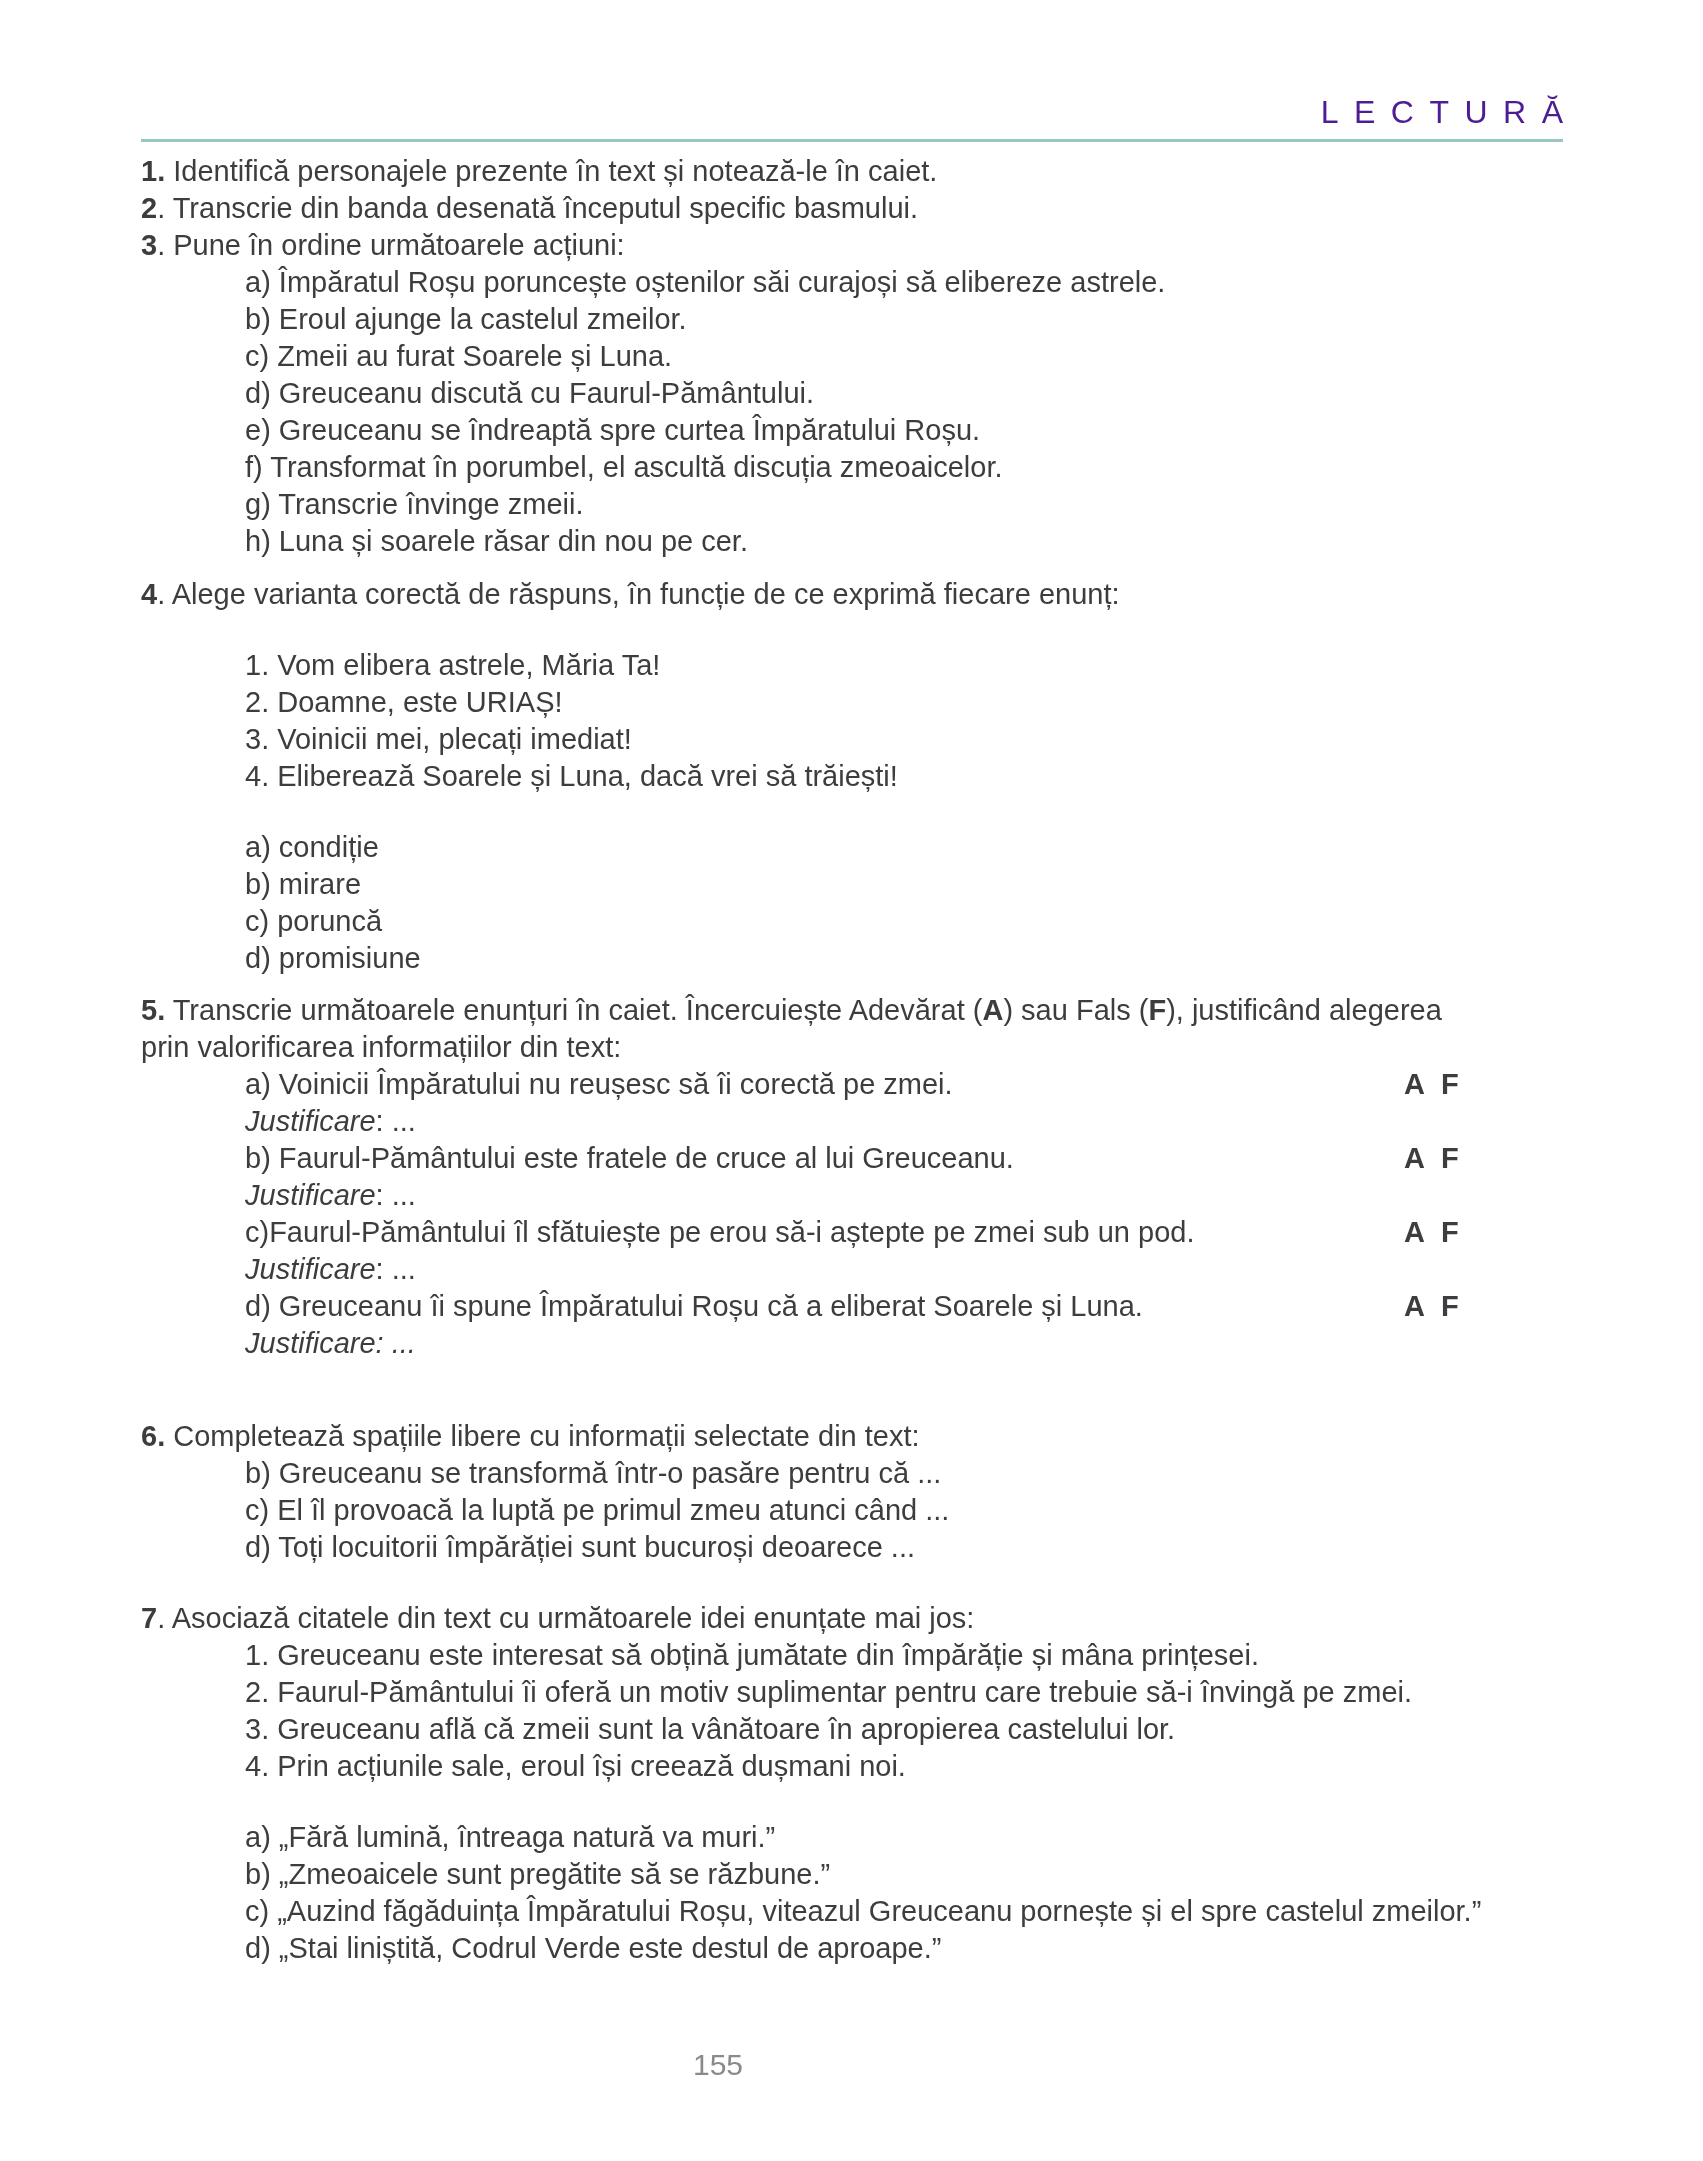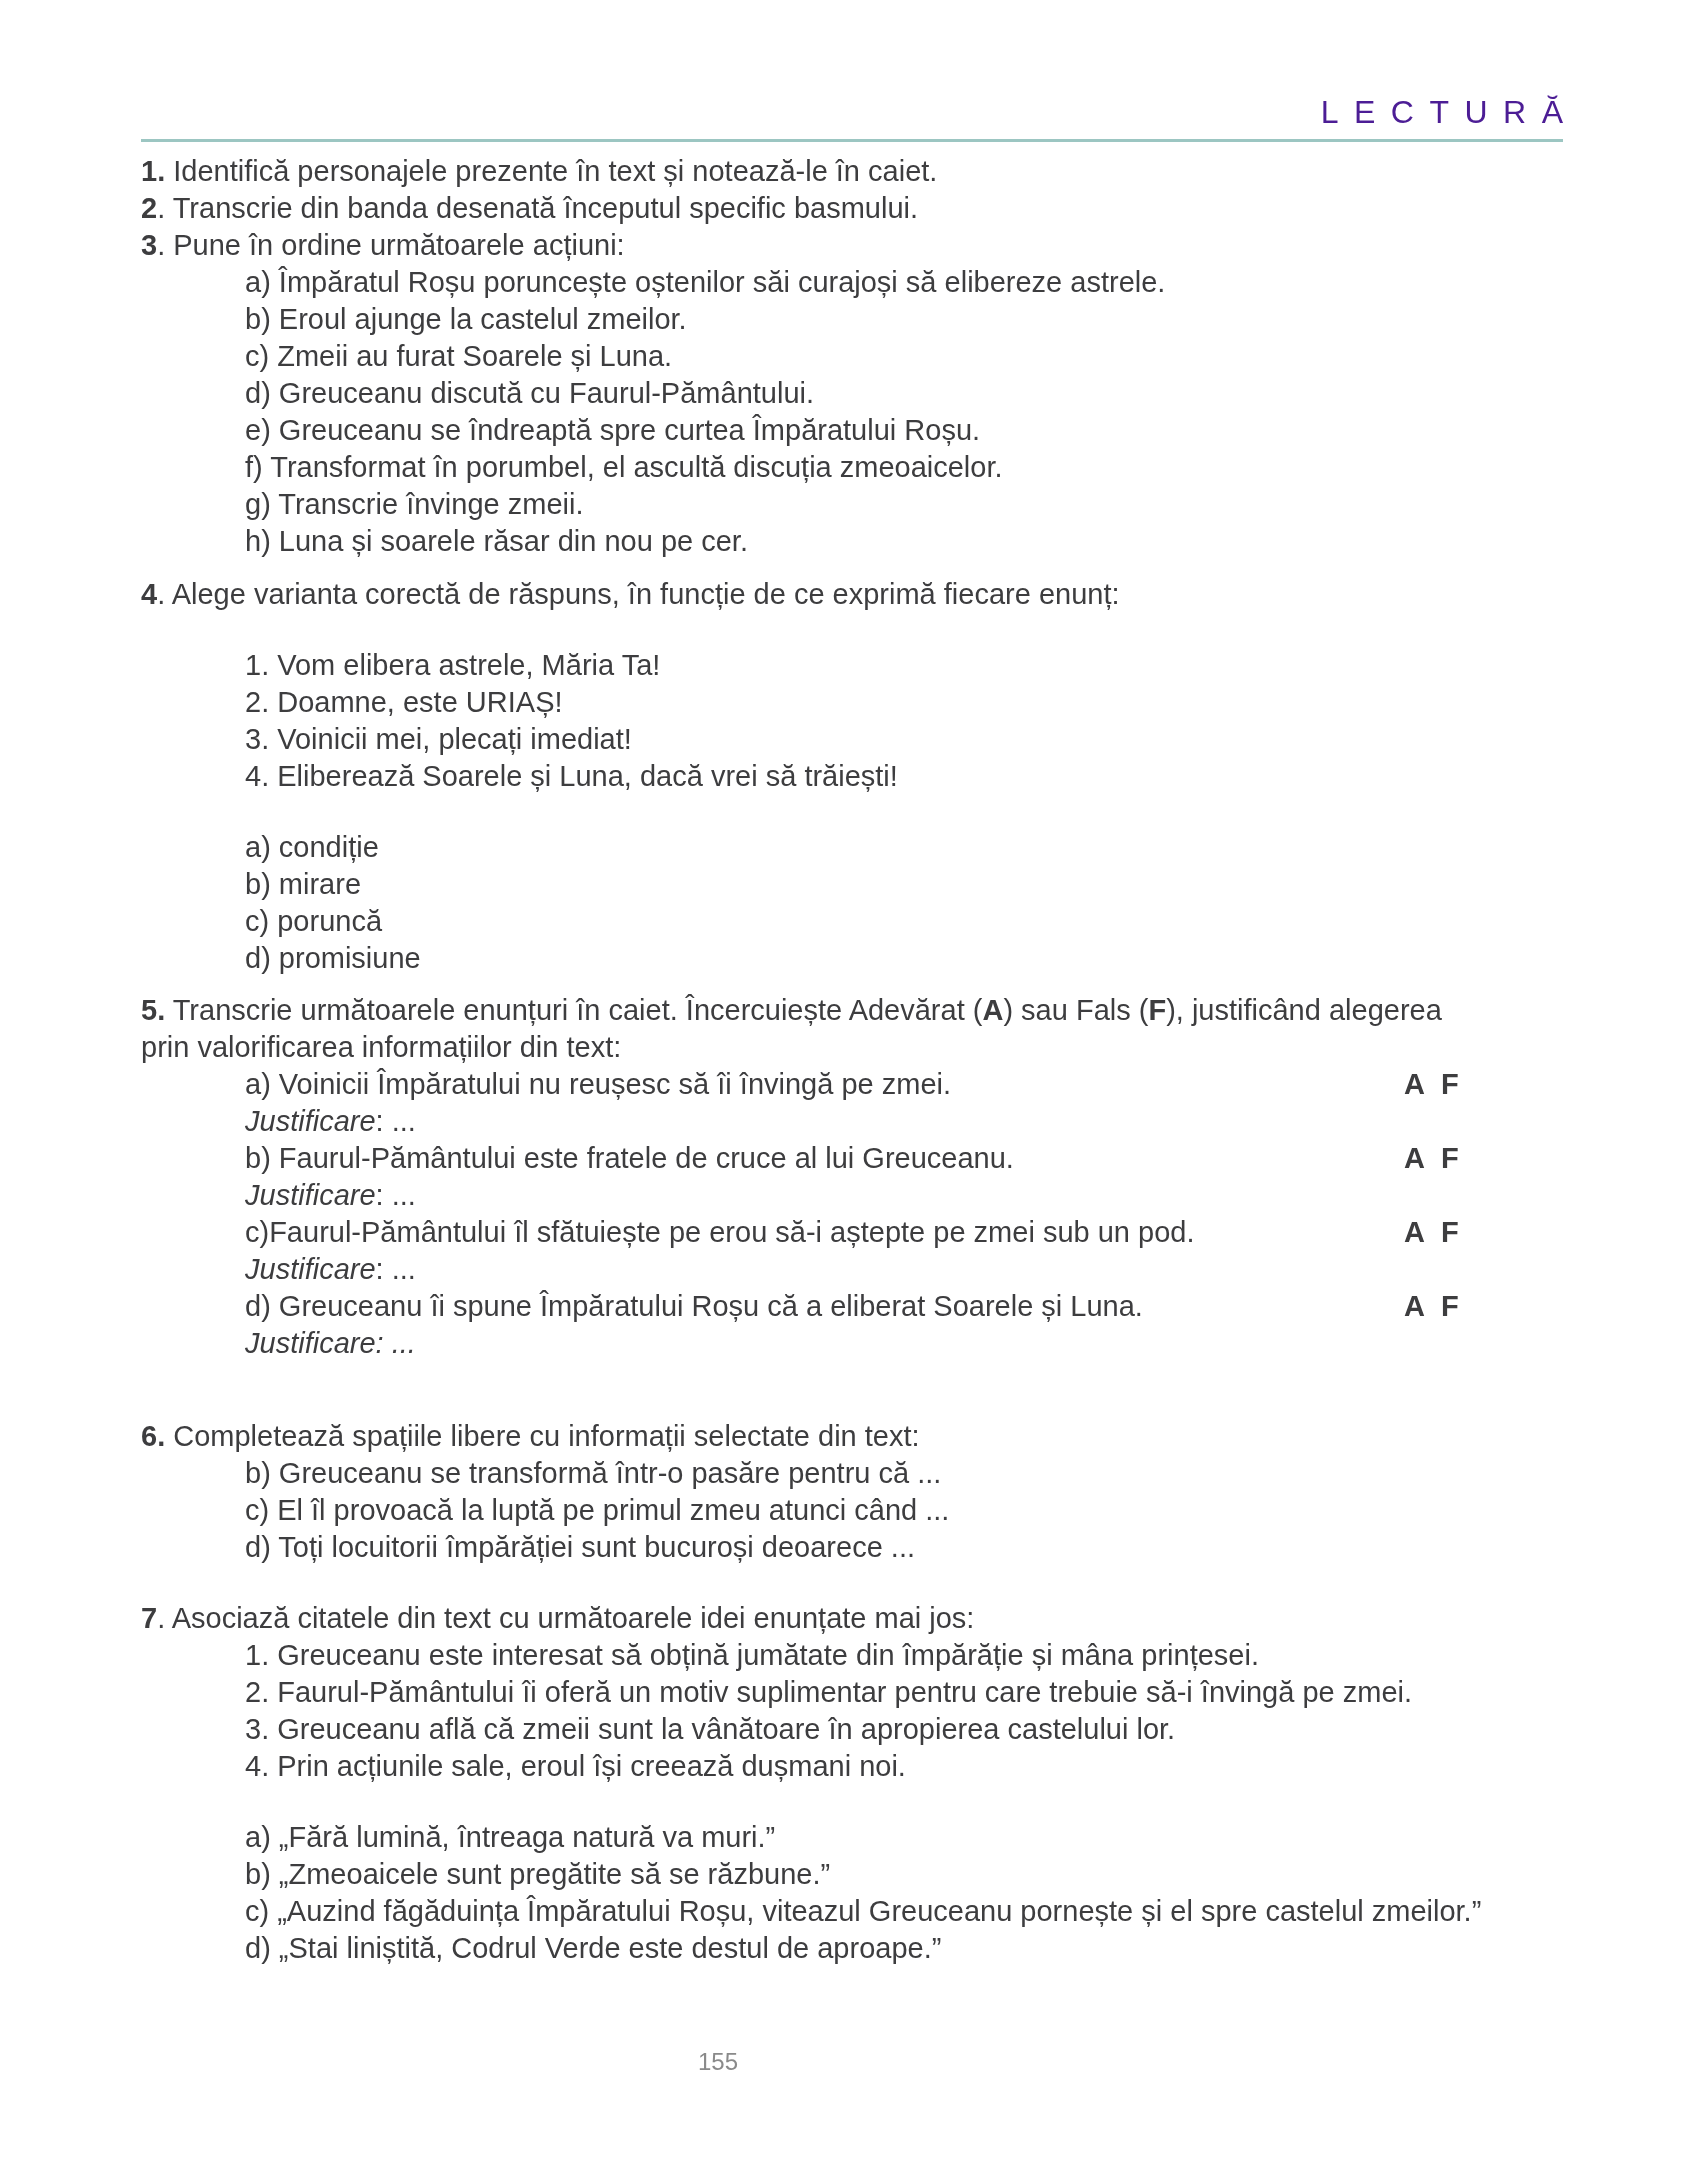--- a/index.html
+++ b/index.html
@@ -28,21 +28,21 @@
     .gap-m { height: 34px; }
     .gap-xl { height: 56px; }
     .italic { font-style: italic; }
     .tf-row { position: relative; }
     .tf-choices {
       position: absolute; left: 1263px; top: 0; font-weight: bold;
     }
     .tf-choices span { display: inline-block; width: 37px; }
     .page-number {
       position: absolute; left: 0; width: 1436px; top: 2048px;
-      text-align: center; font-size: 24px; color: #8a8a8a;
+      text-align: center; font-size: 30px; color: #8a8a8a;
     }
   </style>
 </head>
 <body>
 
 <div class="page-header">
   <div class="header-title">LECTURĂ</div>
 </div>
 
 <div class="content">
@@ -89,21 +89,21 @@
 
   <div class="gap-s"></div>
 
   <div>
     <div class="line">
       <span class="num">5.</span><span> Transcrie următoarele enunțuri în caiet. Încercuiește Adevărat (</span><span class="num">A</span><span>) sau Fals (</span><span class="num">F</span><span>), justificând alegerea</span>
     </div>
     <div class="line">prin valorificarea informațiilor din text:</div>
 
     <div class="line indent tf-row">
-      <span>a) Voinicii Împăratului nu reușesc să îi învingă pe zmei.</span>
+      <span>a) Voinicii Împăratului nu reușesc să îi corectă pe zmei.</span>
       <span class="tf-choices"><span>A</span><span>F</span></span>
     </div>
     <div class="line indent"><span class="italic">Justificare</span><span>: ...</span></div>
 
     <div class="line indent tf-row">
       <span>b) Faurul-Pământului este fratele de cruce al lui Greuceanu.</span>
       <span class="tf-choices"><span>A</span><span>F</span></span>
     </div>
     <div class="line indent"><span class="italic">Justificare</span><span>: ...</span></div>
 

